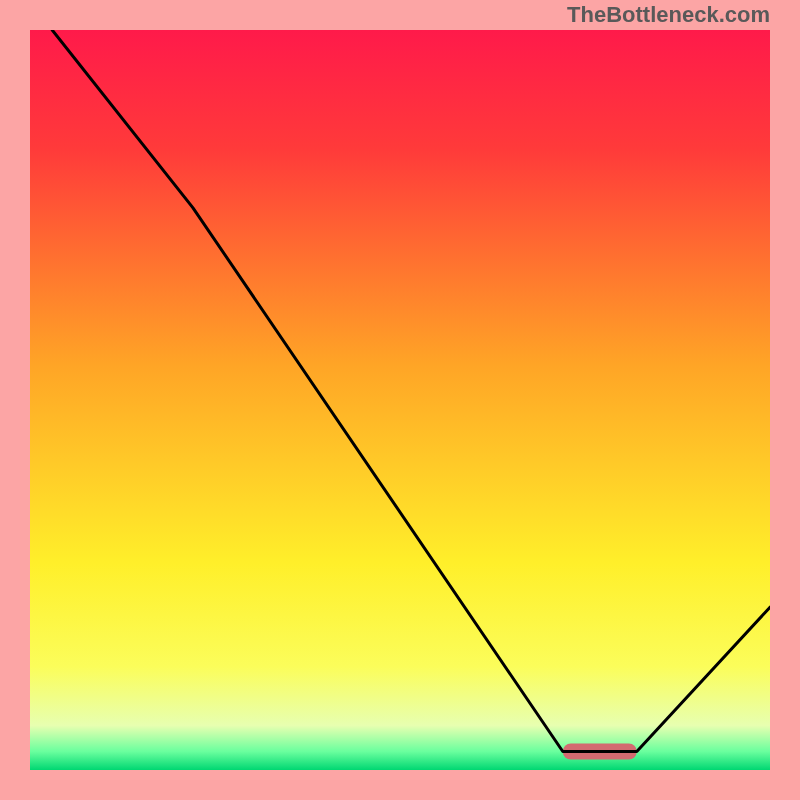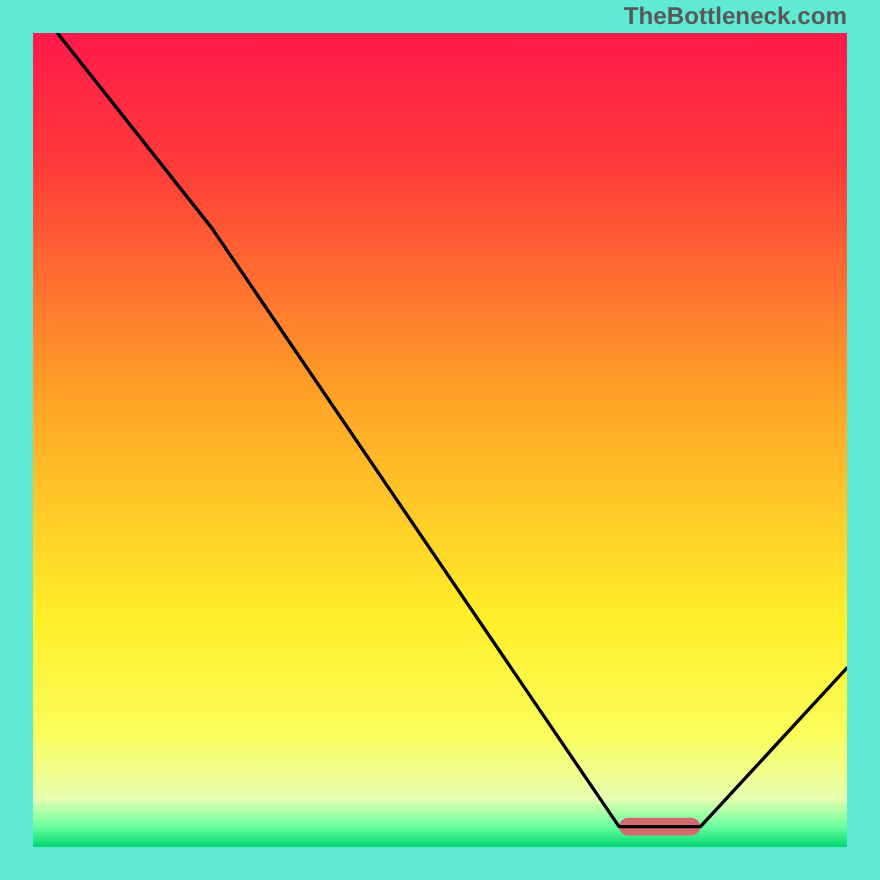--- a/index.html
+++ b/index.html
@@ -7,21 +7,21 @@
     padding: 0;
     width: 800px;
     height: 800px;
     background: #000;
     font-family: Arial, Helvetica, sans-serif;
     overflow: hidden;
   }
   .frame {
     position: absolute;
     inset: 0;
-    background: #5eead4;
+    background: #fca5a5;
   }
   .plot-area {
     position: absolute;
     left: 30px;
     top: 30px;
     width: 740px;
     height: 740px;
     overflow: hidden;
   }
   .plot-area svg {

